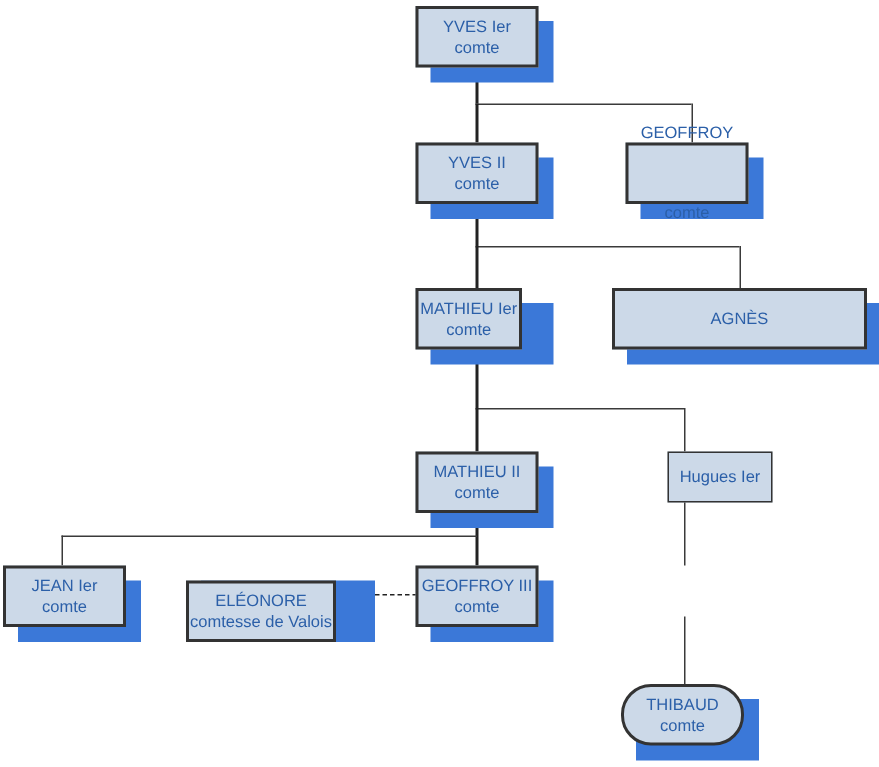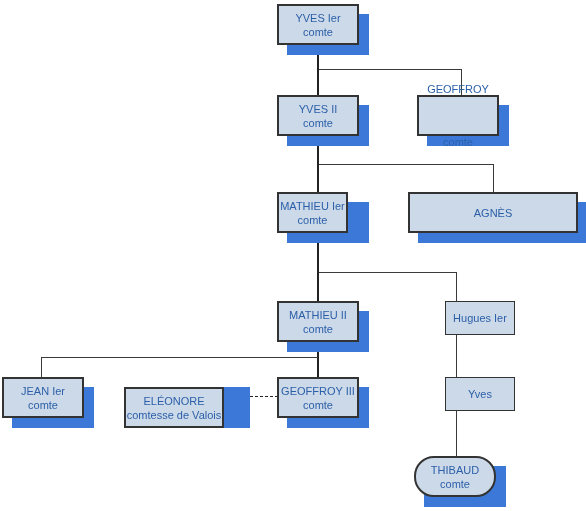--- a/index.html
+++ b/index.html
@@ -139,22 +139,19 @@
   <div class="node" style="left:124px; top:387px; width:100px; height:41px;">
     <span class="l1">ELÉONORE</span>
     <span class="l2">comtesse de Valois</span>
   </div>
 
   <div class="node" style="left:277px; top:377px; width:82px; height:41px;">
     <span class="l1">GEOFFROY III</span>
     <span class="l2">comte</span>
   </div>
 
-  <div class="node thin" style="left:421px; top:377px; width:70px; height:34px;">
-    <span class="l1">Yves</span>
-  </div>
 
   <div class="node" style="left:414px; top:456px; width:82px; height:41px;border-radius:20px;">
     <span class="l1">THIBAUD</span>
     <span class="l2">comte</span>
   </div>
 
 </div>
 
 </body></html>

